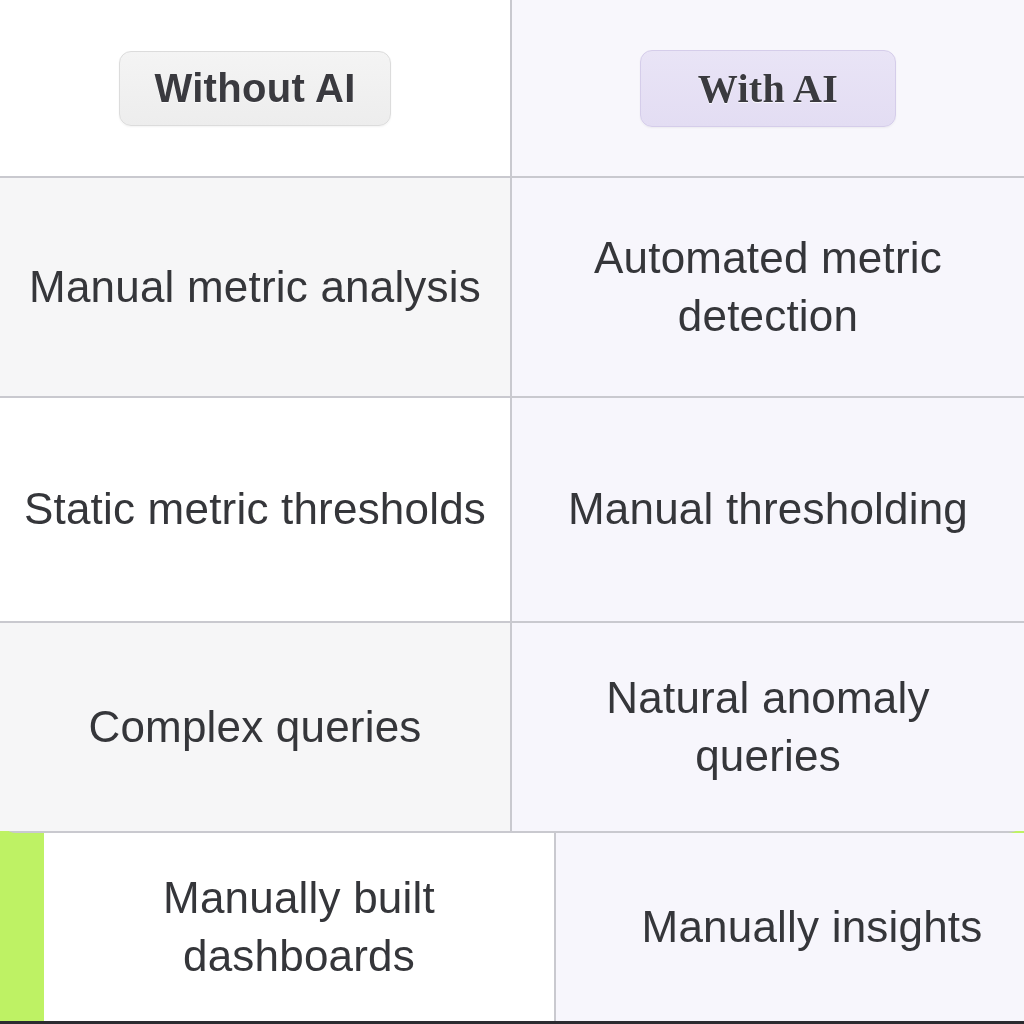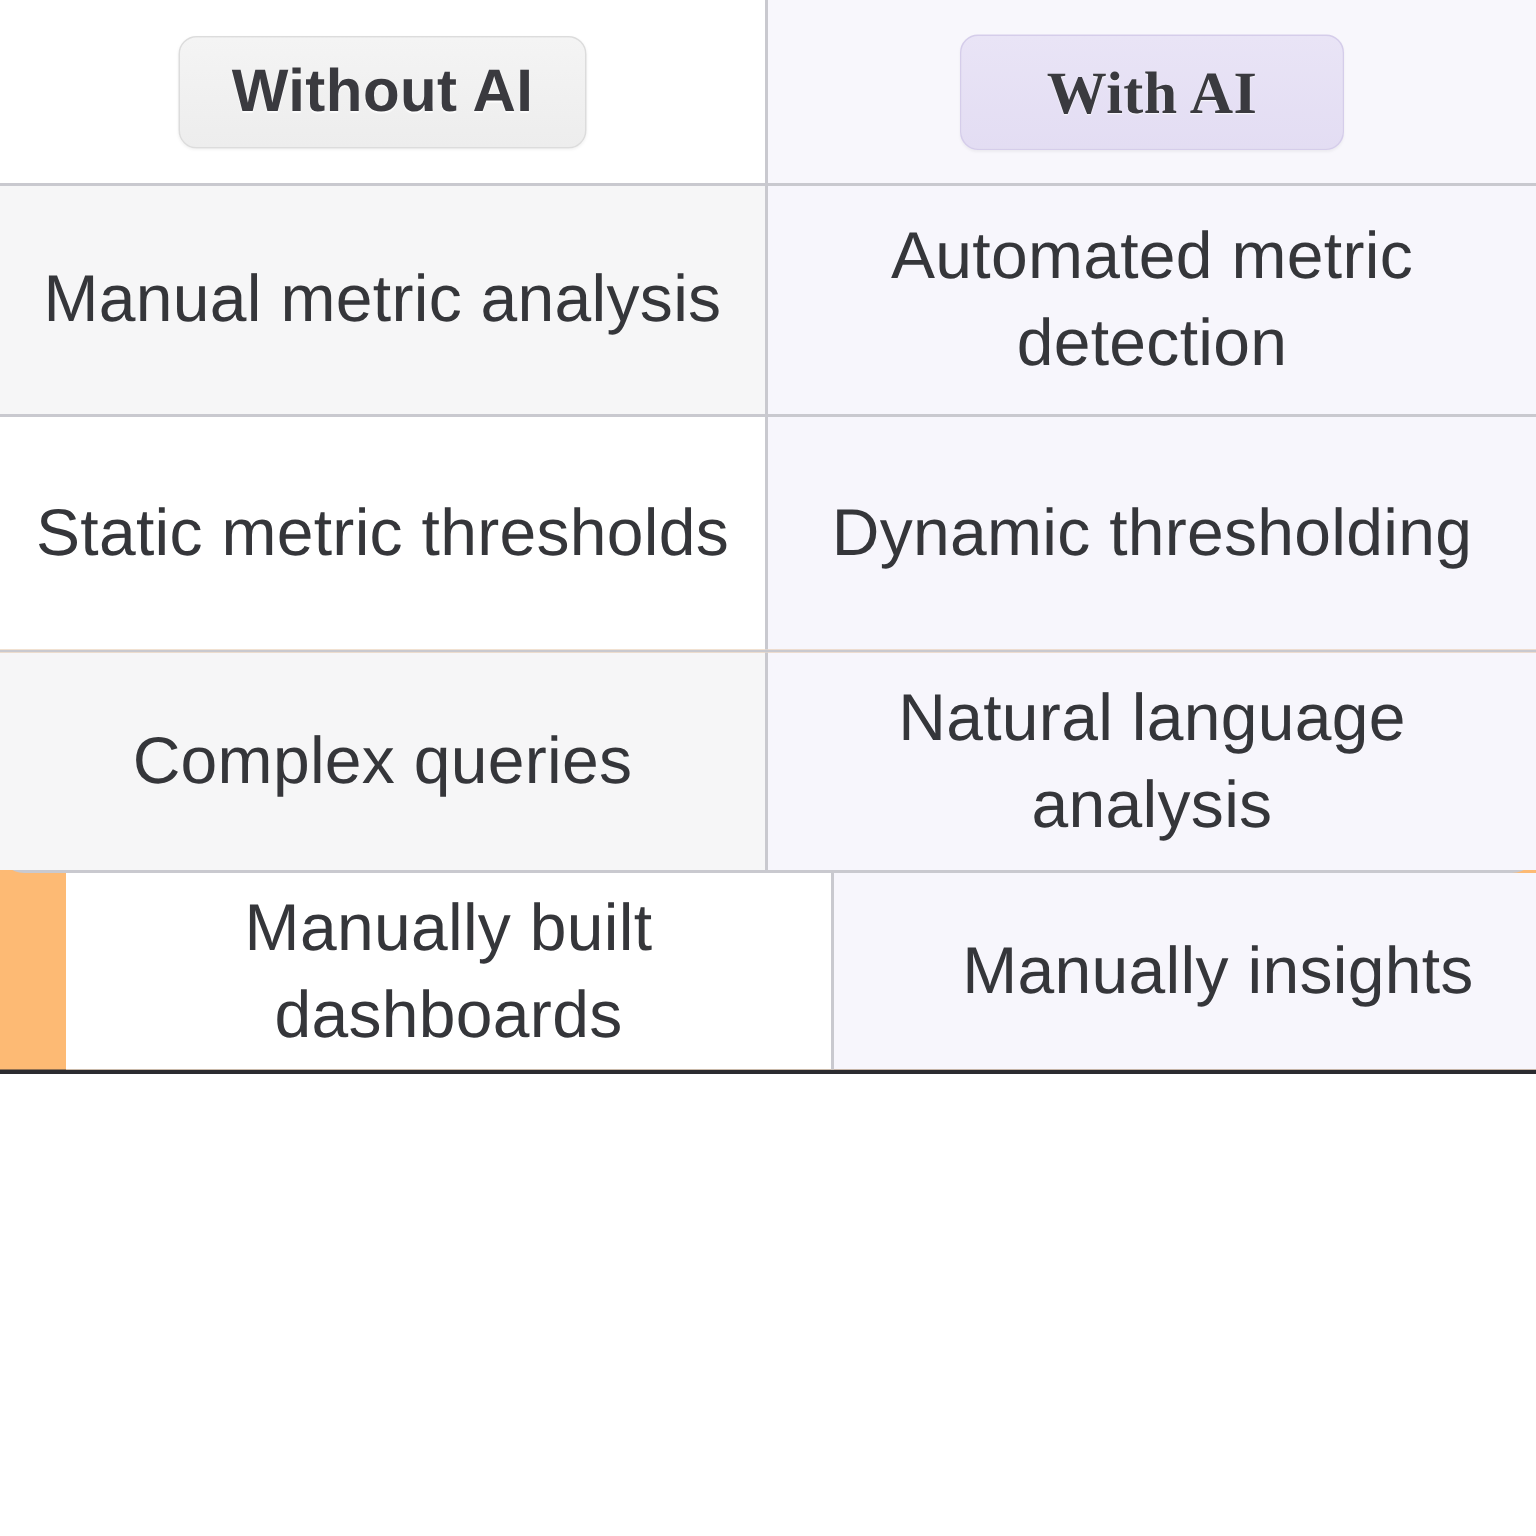--- a/index.html
+++ b/index.html
@@ -10,26 +10,26 @@
   body {
     width: 1024px;
     height: 1024px;
     background: #ffffff;
     font-family: "Liberation Sans", "DejaVu Sans", sans-serif;
     overflow: hidden;
   }
 
   .comparison-table {
     width: 1024px;
-    height: 716px;
+    height: 1024px;
     display: flex;
     flex-direction: column;
     box-sizing: border-box;
     border-bottom: 3px solid #2b2b30;
-    background: #fdba74;
+    background: #bef264;
   }
 
   
   .trow {
     display: flex;
     flex-direction: row;
     width: 100%;
     box-sizing: border-box;
     border-bottom: 2px solid #c9c9cf;
   }
@@ -127,30 +127,30 @@
     <div class="cell cell-right col-right-tint">
       <span class="cell-text">Automated metric detection</span>
     </div>
   </div>
 
   <div class="trow body-row-2">
     <div class="cell cell-left col-left-white">
       <span class="cell-text">Static metric thresholds</span>
     </div>
     <div class="cell cell-right col-right-tint">
-      <span class="cell-text">Dynamic thresholding</span>
+      <span class="cell-text">Manual thresholding</span>
     </div>
   </div>
 
   <div class="trow body-row-3">
     <div class="cell cell-left col-left-gray">
       <span class="cell-text">Complex queries</span>
     </div>
     <div class="cell cell-right col-right-tint">
-      <span class="cell-text">Natural language analysis</span>
+      <span class="cell-text">Natural anomaly queries</span>
     </div>
   </div>
 
   <div class="trow body-row-4">
     <div class="cell cell-left col-left-white">
       <span class="cell-text">Manually built dashboards</span>
     </div>
     <div class="cell cell-right col-right-tint">
       <span class="cell-text">Manually insights</span>
     </div>

